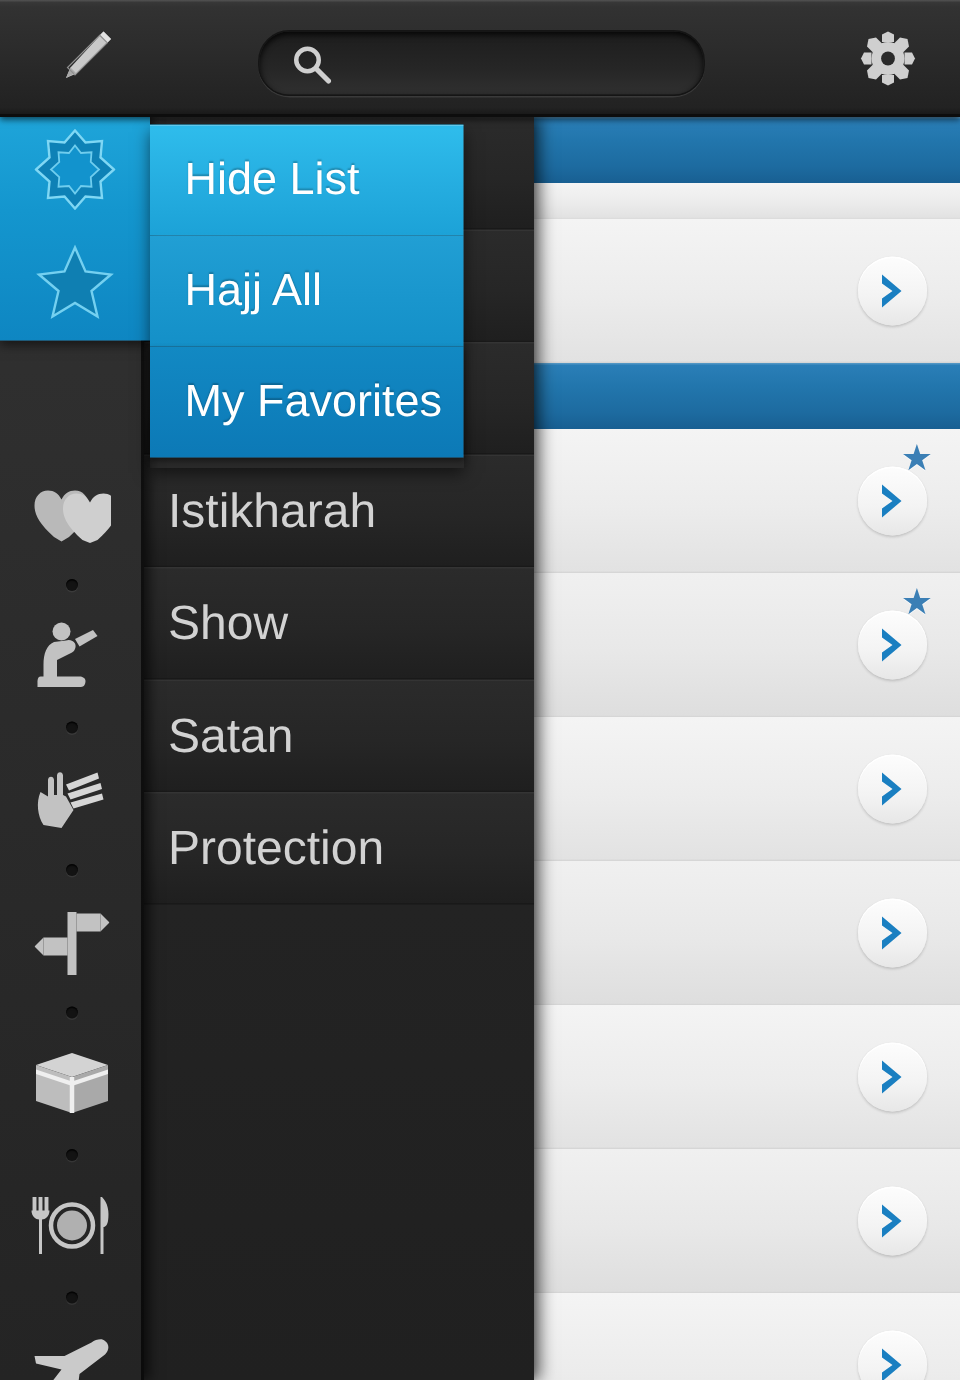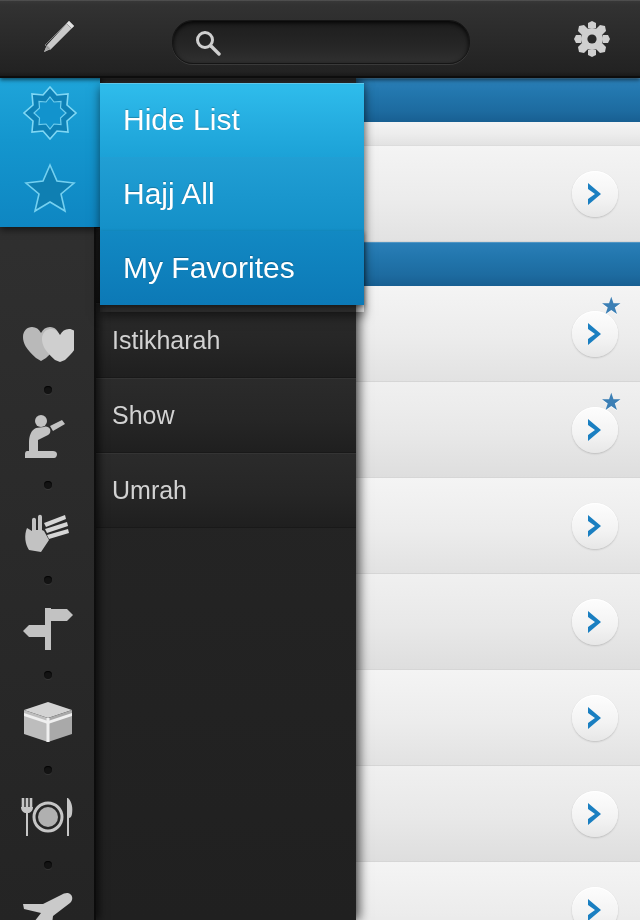--- a/index.html
+++ b/index.html
@@ -78,21 +78,21 @@
 
   
   #cat-panel{
     position:absolute;left:96px;top:78px;width:260px;height:842px;
     background:linear-gradient(180deg,#282828 0%,#242424 50%,#202020 100%);
     box-shadow:4px 0 10px rgba(0,0,0,.6), -2px 0 6px rgba(0,0,0,.5);
     z-index:20;overflow:hidden;
   }
   .cat-item{
     height:74px;display:flex;align-items:center;padding-left:16px;
-    color:#d2d2d2;font-size:25px;
+    color:#d2d2d2;font-size:32px;
     border-bottom:1px solid #191919;
     box-shadow:inset 0 1px 0 rgba(255,255,255,.045);
     background:linear-gradient(180deg,#2b2b2b 0%,#262626 55%,#1f1f1f 100%);
   }
 
   
   #rail{
     position:absolute;left:0;top:78px;width:96px;height:842px;
     background:linear-gradient(180deg,#323232 0%,#2c2c2c 40%,#242424 100%);
     box-shadow:3px 0 8px rgba(0,0,0,.65);
@@ -119,21 +119,21 @@
     position:absolute;left:0;top:0;width:100px;height:227px;
     background:linear-gradient(180deg,#2dbbea 0%,#21a8dc 28%,#1496ce 62%,#0e86c2 100%);
     box-shadow:0 3px 7px rgba(0,0,0,.55), inset 0 1px 0 rgba(255,255,255,.28);
     z-index:30;
   }
   #rail-blue .rail-item{height:75px;}
   .emb svg{display:block;}
 
   
   #popup{
-    position:absolute;left:100px;top:83px;width:264px;height:229px;
+    position:absolute;left:100px;top:83px;width:209px;height:229px;
     z-index:35;
     box-shadow:0 4px 10px rgba(0,0,0,.55);
   }
   .pop-item{
     height:74px;display:flex;align-items:center;padding-left:23px;
     color:#fff;font-size:30px;
     text-shadow:0 -1px 1px rgba(0,0,0,.22);
   }
   .pop-item.p1{background:linear-gradient(180deg,#2fbdec 0%,#25ade0 55%,#1ca2d7 100%);}
   .pop-item.p2{background:linear-gradient(180deg,#219fd4 0%,#1a97ce 50%,#1490c8 100%);}
@@ -240,21 +240,24 @@
   <div class="cat-item">
     <span>Repentance</span>
   </div>
   <div class="cat-item">
     <span>Istikharah</span>
   </div>
   <div class="cat-item">
     <span>Show</span>
   </div>
   <div class="cat-item">
-    <span>Umrah</span>
+    <span>Satan</span>
+  </div>
+  <div class="cat-item">
+    <span>Protection</span>
   </div>
 </div>
 
 <div id="rail">
 
   <div style="height:227px"></div>
 
   <div class="rail-item">
     <span class="rail-icon">
       <svg width="52" height="40" viewBox="0 0 52 40">

